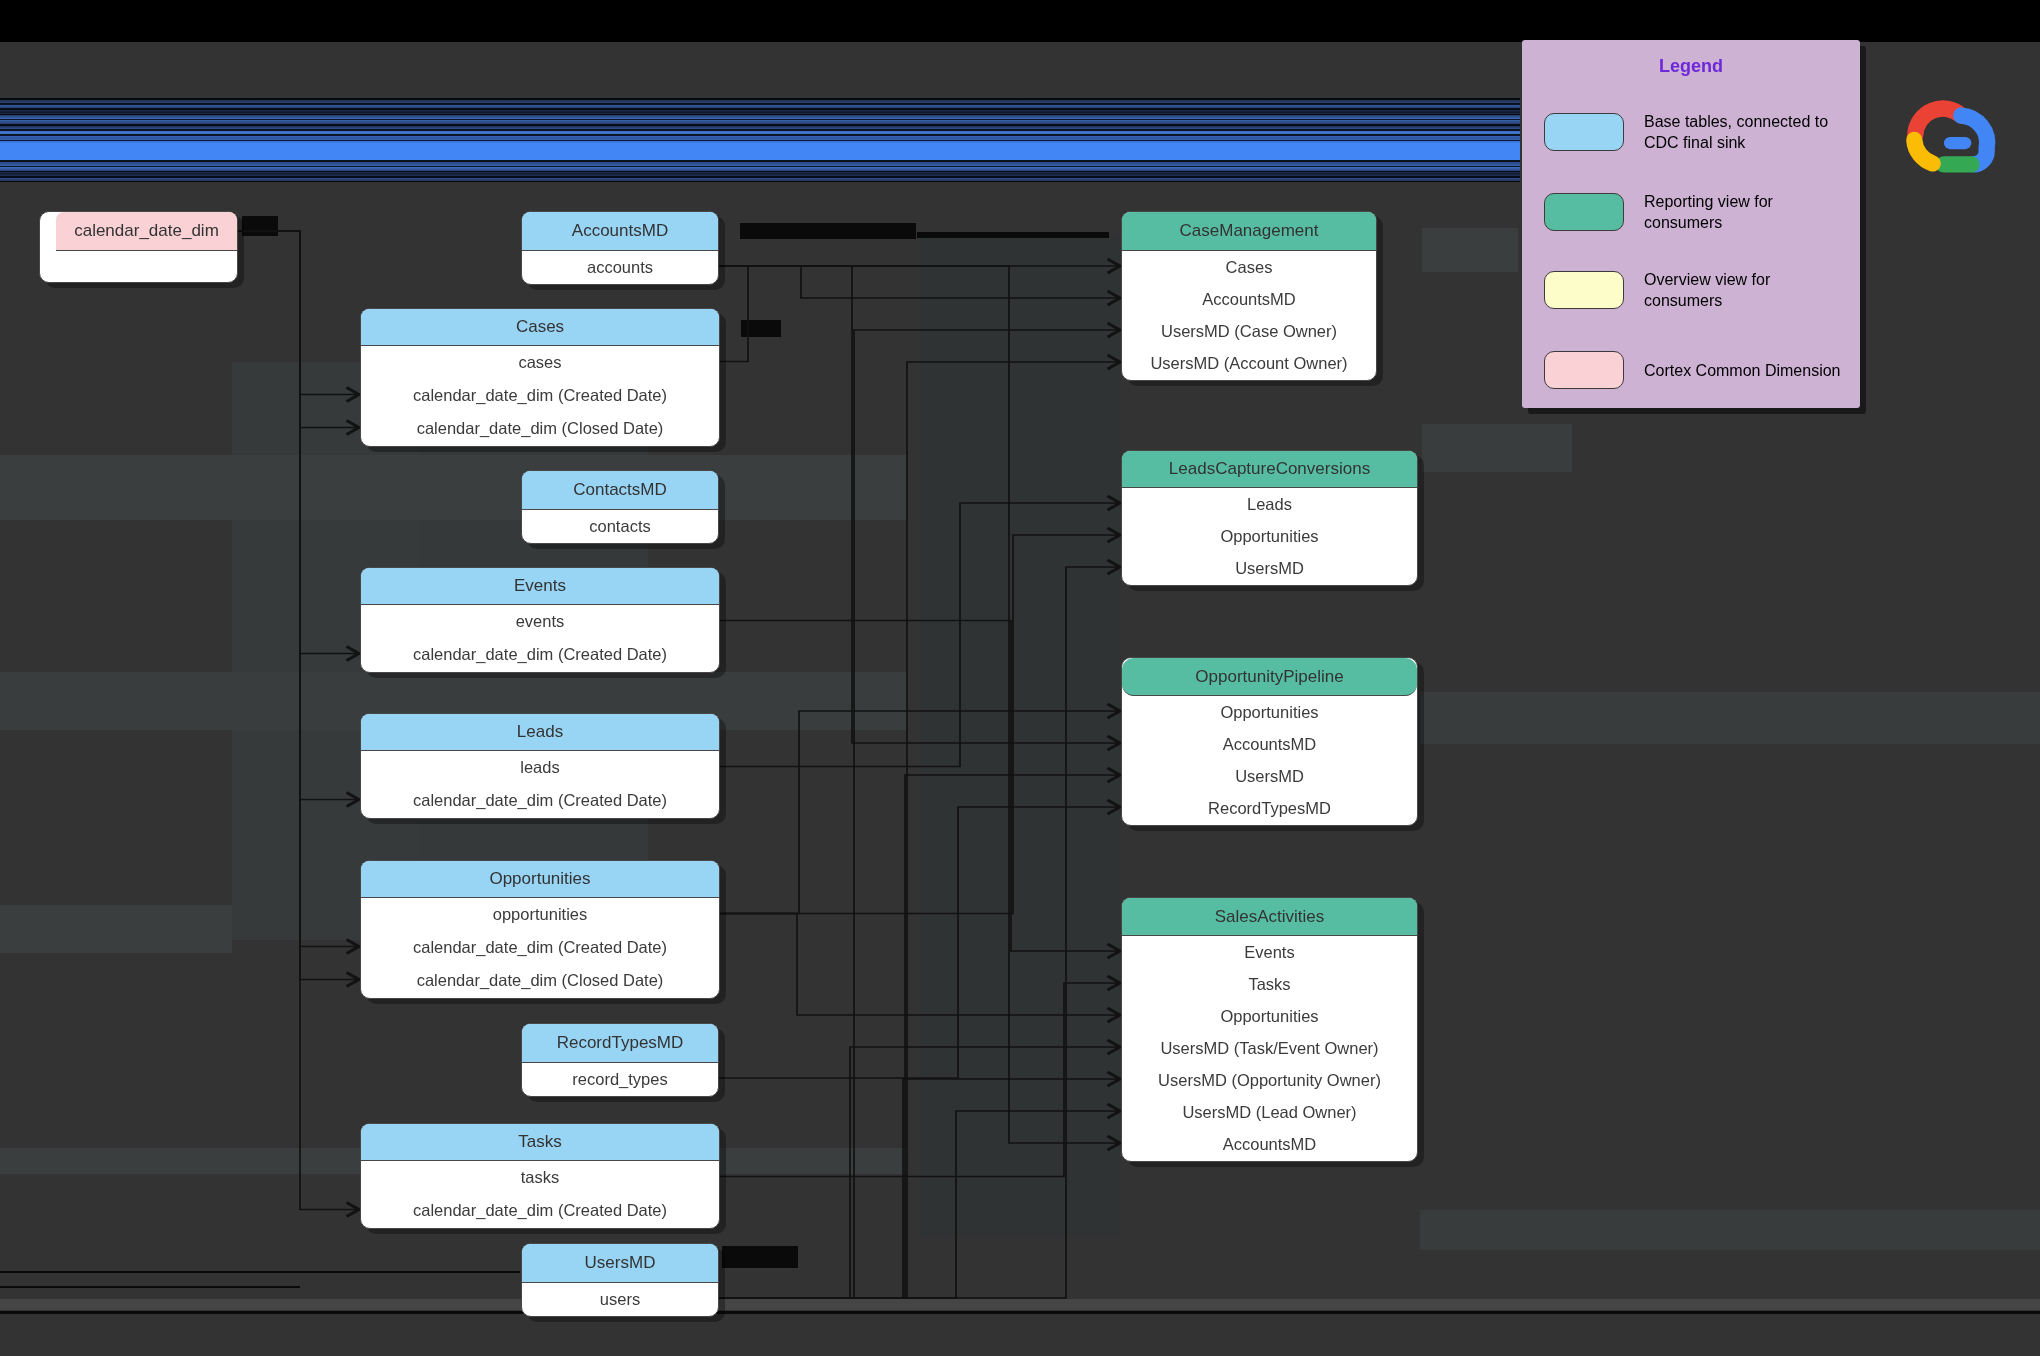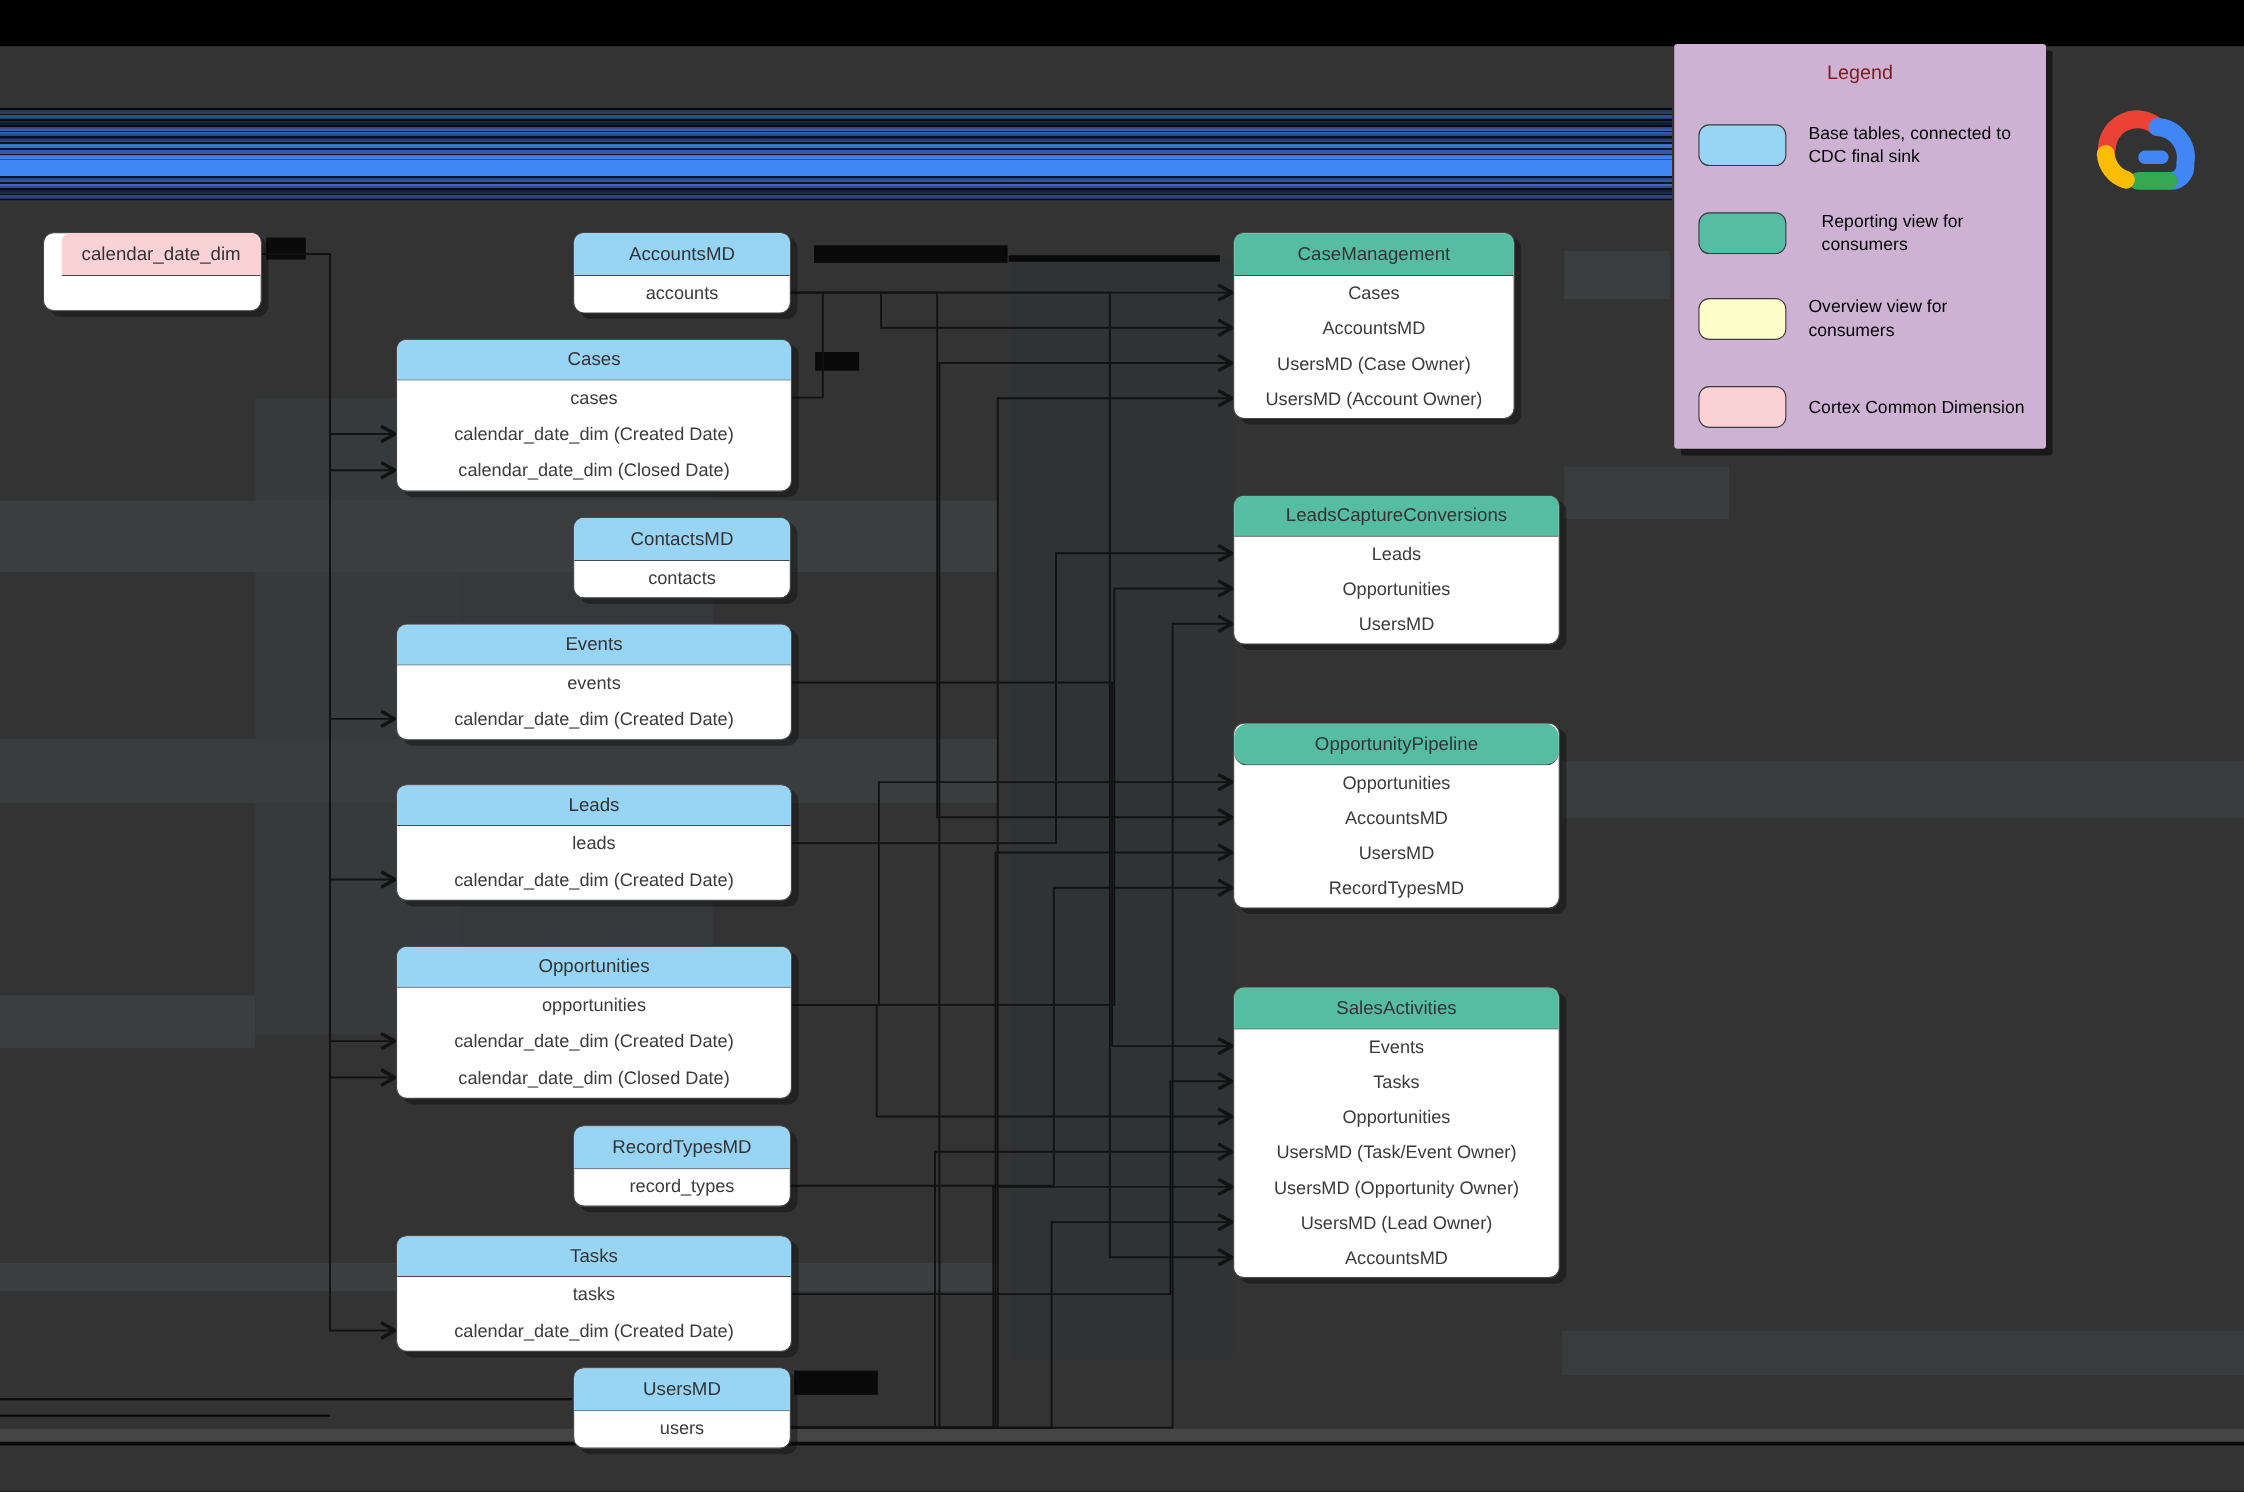--- a/index.html
+++ b/index.html
@@ -16,21 +16,21 @@
     box-shadow:6px 5px 0 rgba(0,0,0,0.33);box-sizing:border-box;}
   .node-header{display:flex;align-items:center;justify-content:center;
     border-bottom:1.5px solid #474747;border-radius:8px 8px 0 0;
     font-size:17px;color:#333333;box-sizing:border-box;}
   .node-row{display:flex;align-items:center;justify-content:center;
     font-size:16.5px;color:#3b3b3b;white-space:nowrap;box-sizing:border-box;}
   #edges{position:absolute;left:0;top:0;width:2040px;height:1356px;pointer-events:none;}
   .legend{position:absolute;left:1522px;top:40px;width:338px;height:368px;background:#CDB2D4;
     border-radius:3px;box-shadow:6px 6px 0 rgba(0,0,0,0.5);}
   .legend-title{position:absolute;left:0;top:16px;width:100%;text-align:center;
-    font-weight:normal;font-size:18px;color:#7f1d1d;}
+    font-weight:bold;font-size:18px;color:#6d28d9;}
   .legend-item{position:absolute;left:22px;width:300px;height:76px;display:flex;align-items:center;}
   .legend-swatch{width:80px;height:38px;border:1.5px solid #3b3b3b;border-radius:10px;
     box-sizing:border-box;flex:0 0 auto;}
   .legend-label{margin-left:20px;font-size:16px;line-height:21px;color:#000000;width:212px;}
   .gcp-logo{position:absolute;left:1898px;top:96px;width:106px;height:90px;}
 </style>
 </head>
 <body>
 
 <div id="stage">
@@ -181,21 +181,21 @@
       </div>
     </div>
 
   <div class="legend">
     <div class="legend-title">Legend</div>
     <div id="legend-items">
         <div class="legend-item" style="top: 54px;">
           <div class="legend-swatch" style="background: rgb(152, 212, 244);"></div>
           <div class="legend-label">Base tables, connected to CDC final sink</div>
         </div>
-        <div class="legend-item" style="top: 134px; gap: 12px;">
+        <div class="legend-item" style="top: 134px;">
           <div class="legend-swatch" style="background: rgb(87, 189, 162);"></div>
           <div class="legend-label">Reporting view for consumers</div>
         </div>
         <div class="legend-item" style="top: 212px;">
           <div class="legend-swatch" style="background: rgb(253, 253, 201);"></div>
           <div class="legend-label">Overview view for consumers</div>
         </div>
         <div class="legend-item" style="top: 292px;">
           <div class="legend-swatch" style="background: rgb(250, 210, 213);"></div>
           <div class="legend-label">Cortex Common Dimension</div>

